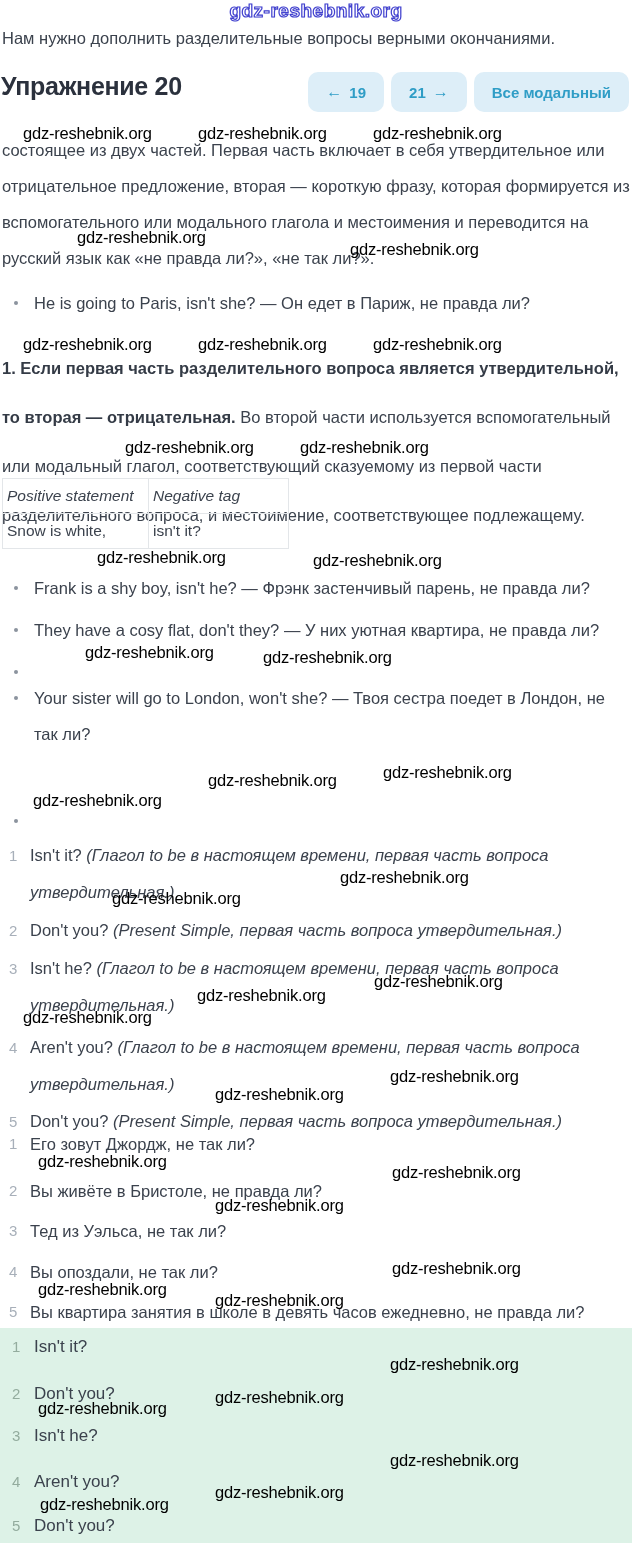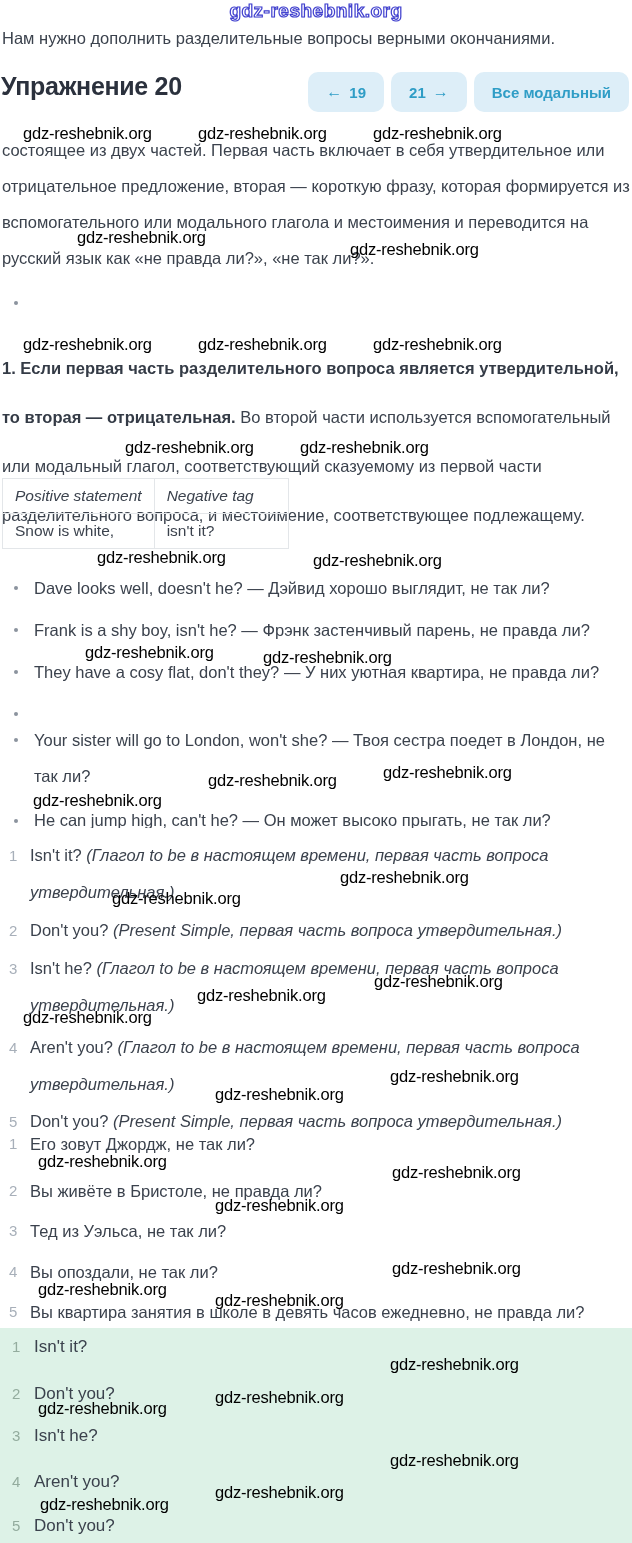--- a/index.html
+++ b/index.html
@@ -48,21 +48,21 @@
   }
   .bullet-text { font-size:16.5px; line-height:22px; }
   .example-bullet { top:292px; left:0; width:620px; }
 
   .tagtable {
     top:478px; left:2px; width:287px; border-collapse:collapse;
     font-size:15.5px; color:#3b424d;
   }
   .tagtable th, .tagtable td {
     border:1px solid #e3e6e9; text-align:left; font-weight:400;
-    height:35px; padding:0 12px; white-space:nowrap;
+    height:35px; padding:0 4px; white-space:nowrap;
   }
   .tagtable th { font-style:italic; }
   .tagtable th:first-child, .tagtable td:first-child { width:146px; }
 
   .ex-list { top:570px; left:0; width:606px; }
   .ex-item { display:flex; margin-bottom:6px; }
   .ex-item .bullet-text { line-height:36px; font-size:16.5px; }
 
   .clip-strip { top:810px; left:0; width:632px; height:18px; overflow:hidden; }
   .clip-strip .bullet-text { line-height:21px; }
@@ -104,20 +104,21 @@
       <span>21</span>
       <span class="arrow">→</span>
     </button>
     <button class="nav-btn">Все модальный</button>
   </div>
 
   <div class="abs para theory-para">состоящее из двух частей. Первая часть включает в себя утвердительное или отрицательное предложение, вторая — короткую фразу, которая формируется из вспомогательного или модального глагола и местоимения и переводится на русский язык как «не правда ли?», «не так ли?».</div>
 
   <div class="abs example-bullet bullet-row">
     <span class="bullet-dot"></span>
+    <span class="bullet-text">He is going to Paris, isn't she? — Он едет в Париж, не правда ли?</span>
   </div>
 
   <div class="abs para rule-para">
     <span class="rule-bold">1.</span>
     <span class="rule-bold">Если первая часть разделительного вопроса является утвердительной, то вторая — отрицательная.</span>
     <span>Во второй части используется вспомогательный или модальный глагол, соответствующий сказуемому из первой части разделительного вопроса, и местоимение, соответствующее подлежащему.</span>
   </div>
 
   <table class="abs tagtable">
     <tbody>
@@ -128,43 +129,38 @@
     <tr>
       <td>Snow is white,</td>
       <td>isn't it?</td>
     </tr>
   </tbody>
     </table>
 
   <div class="abs ex-list">
     <div class="ex-item">
       <span class="bullet-dot" style="margin-top:16px"></span>
-      <span class="bullet-text">Dave looks well, doesn't he? — Дэйвид хорошо выглядит, не так ли?</span>
-    </div>
-    <div class="ex-item">
-      <span class="bullet-dot" style="margin-top:16px"></span>
       <span class="bullet-text">Frank is a shy boy, isn't he? — Фрэнк застенчивый парень, не правда ли?</span>
     </div>
     <div class="ex-item">
       <span class="bullet-dot" style="margin-top:16px"></span>
       <span class="bullet-text">They have a cosy flat, don't they? — У них уютная квартира, не правда ли?</span>
     </div>
     <div class="ex-item">
       <span class="bullet-dot" style="margin-top:16px"></span>
     </div>
     <div class="ex-item">
       <span class="bullet-dot" style="margin-top:16px"></span>
       <span class="bullet-text">Your sister will go to London, won't she? — Твоя сестра поедет в Лондон, не так ли?</span>
     </div>
   </div>
 
   <div class="abs clip-strip">
     <div class="bullet-row">
       <span class="bullet-dot"></span>
-      <span class="bullet-text">He can jump high, can't he? — Он может высоко прыгать, не так ли?</span>
     </div>
   </div>
 
   <div class="abs num-item lh37" style="top:837px">
     <span class="num-badge">1</span>
     <span class="num-body"><span>Isn't it? </span><span class="ans-note">(Глагол to be в настоящем времени, первая часть вопроса утвердительная.)</span></span>
   </div>
   <div class="abs num-item lh37" style="top:912px">
     <span class="num-badge">2</span>
     <span class="num-body"><span>Don't you? </span><span class="ans-note">(Present Simple, первая часть вопроса утвердительная.)</span></span>

